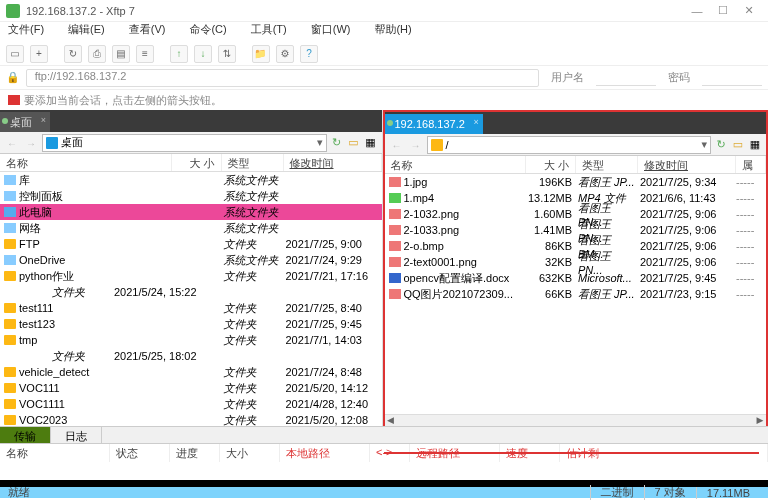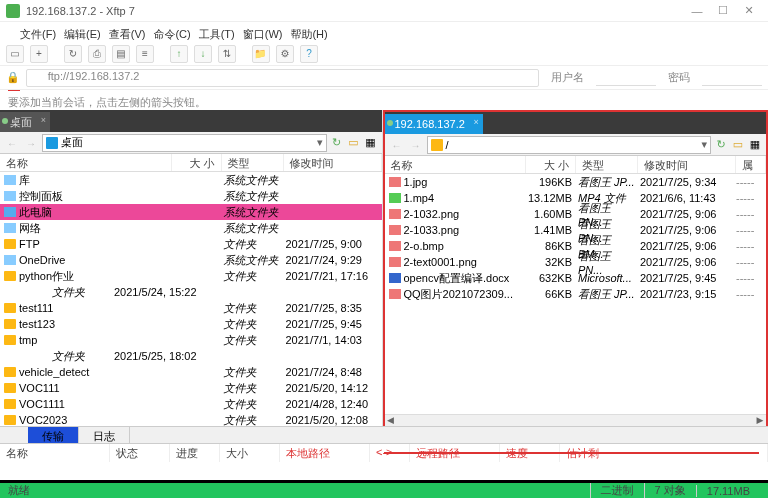--- a/index.html
+++ b/index.html
@@ -1,30 +1,30 @@
 <!DOCTYPE html>
 <html><head>
 <meta charset="utf-8">
 <style>
 *{margin:0;padding:0;box-sizing:border-box;font-family:"Microsoft YaHei",Arial,sans-serif;font-size:11px;}
 body{background:#fff;width:768px;height:500px;overflow:hidden;position:relative;}
 .titlebar{height:22px;background:#fff;display:flex;align-items:center;padding:0 6px;border-bottom:1px solid #eee;}
 .titlebar .icon{width:14px;height:14px;background:#4caf50;border-radius:2px;margin-right:6px;}
 .titlebar .title{flex:1;color:#555;}
 .titlebar .winbtn{width:26px;text-align:center;color:#888;cursor:pointer;}
-.menubar{height:20px;display:flex;align-items:flex-end;padding:0 8px;gap:8px;color:#333;margin-left:12px;}
+.menubar{height:20px;display:flex;align-items:flex-start;padding:0 8px;gap:24px;color:#333;}
 .menubar span{cursor:pointer;}
 .toolbar{height:24px;display:flex;align-items:center;padding:0 6px;gap:6px;border-bottom:1px solid #eee;}
 .tbtn{width:18px;height:18px;border:1px solid #ddd;border-radius:2px;background:#f8f8f8;cursor:pointer;display:inline-flex;align-items:center;justify-content:center;font-size:10px;color:#666;}
 .addrbar{height:24px;display:flex;align-items:center;padding:0 6px;gap:6px;border-bottom:1px solid #eee;}
 .addrbar .lock{color:#888;}
-.addrbar .url{flex:1;border:1px solid #ddd;height:18px;padding:0 21px;color:#888;border-radius:2px;}
+.addrbar .url{flex:1;border:1px solid #ddd;height:18px;padding:0 8px;color:#888;border-radius:2px;}
 .addrbar .lbl{color:#888;padding:0 6px;}
 .addrbar .cred{width:60px;border-bottom:1px solid #ddd;height:16px;}
-.hint{height:20px;display:flex;align-items:flex-start;padding:0 8px;color:#888;gap:4px;flex-direction:column;}
+.hint{height:20px;display:flex;align-items:center;padding:0 8px;color:#888;gap:4px;}
 .hint .flag{width:12px;height:10px;background:#d33;}
 .panes{display:flex;height:316px;}
 .pane{flex:1;display:flex;flex-direction:column;border-right:1px solid #ddd;}
 .pane.remote{border:2px solid #d33;border-bottom:none;}
 .tabs{height:22px;background:#3a3a3a;display:flex;align-items:flex-end;}
 .tab{height:20px;padding:0 18px 0 10px;display:flex;align-items:center;font-size:11px;position:relative;cursor:pointer;}
 .tab.local{background:#555;color:#ddd;}
 .tab.remoteT{background:#1a9ae0;color:#fff;}
 .tab .x{position:absolute;right:4px;top:3px;font-size:9px;opacity:.7;}
 .tab .dot{position:absolute;left:2px;top:6px;width:6px;height:6px;border-radius:50%;background:#8c8;}
@@ -34,21 +34,21 @@
 .pathbox{flex:1;height:18px;background:#fff;border:1px solid #bbb;display:flex;align-items:center;padding:0 3px;gap:3px;}
 .pathbox .fico{width:12px;height:12px;background:#1a9ae0;border-radius:1px;}
 .pathbox.r .fico{background:#fdb813;}
 .pathbox .dd{color:#666;}
 .navend{width:14px;height:14px;cursor:pointer;display:inline-flex;align-items:center;justify-content:center;}
 .hdrs{height:18px;background:#fff;border-bottom:1px solid #ddd;display:flex;}
 .hdrs div{border-right:1px solid #eee;padding:2px 6px;color:#444;}
 .col-name{flex:1;}
 .col-size{width:50px;text-align:right;}
 .col-type{width:62px;}
-.col-date{width:98px;}
+.col-date{width:98px;text-decoration:underline;}
 .col-attr{width:30px;}
 .files{flex:1;overflow:auto;background:#fff;}
 .frow{display:flex;height:16px;align-items:center;cursor:pointer;}
 .frow.sel{background:#ec4899;justify-content:space-between;}
 .frow .c-name{flex:1;padding-left:4px;display:flex;align-items:center;gap:3px;}
 .frow .c-size{width:50px;text-align:right;padding-right:4px;}
 .frow .c-type{width:62px;padding-left:2px;font-style:italic;}
 .frow .c-date{width:98px;padding-left:2px;}
 .frow .c-attr{width:30px;color:#888;}
 .fico2{width:12px;height:10px;display:inline-block;}
@@ -56,26 +56,26 @@
 .fico2.sys{background:#8cf;}
 .fico2.pc{background:#5ae;}
 .fico2.img{background:#e77;}
 .fico2.mp4{background:#5c5;}
 .fico2.doc{background:#36c;}
 .scrollhint{height:12px;background:#f0f0f0;border-top:1px solid #ddd;display:flex;}
 .scrollhint .arrow{width:12px;text-align:center;color:#666;font-size:9px;}
 .scrollhint .track{flex:1;}
 .btabs{height:18px;background:#f0f0f0;border-top:1px solid #ccc;display:flex;border-bottom:1px solid #ccc;}
 .btab{padding:2px 14px;border-right:1px solid #ccc;cursor:pointer;}
-.btab.active{background:#1d4ed8;margin-left:28px;}
+.btab.active{background:#4d7c0f;}
 .thdrs{height:18px;display:flex;color:#444;}
 .thdrs div{padding:2px 6px;border-right:1px solid #eee;}
 .thdrs .remote-cols{color:#d33;}
 .transfer{height:18px;background:#fff;}
-.status{height:18px;background:#22c55e;border-top:3px solid #000000;display:flex;align-items:center;padding:0 8px;color:#444;}
+.status{height:18px;background:#7dd3fc;border-top:7px solid #000000;display:flex;align-items:center;padding:0 8px;color:#444;}
 .status .sp{flex:1;}
 .status .seg{padding:0 10px;border-left:1px solid #ccc;}
 .redbox-bottom{position:absolute;left:384px;right:9px;height:2px;background:#d33;top:452px;}
 </style>
 </head>
 <body>
 
 <div class="titlebar">
   <div class="icon"></div>
   <div class="title">192.168.137.2 - Xftp 7</div>
@@ -199,21 +199,21 @@
         </div>
         <div class="frow">
           <div class="c-size"></div>
           <div class="c-type">文件夹</div>
           <div class="c-date">2021/5/24, 15:22</div>
         </div>
         <div class="frow">
           <div class="c-name"><span class="fico2 folder"></span>test111</div>
           <div class="c-size"></div>
           <div class="c-type">文件夹</div>
-          <div class="c-date">2021/7/25, 8:35</div>
+          <div class="c-date">2021/7/25, 8:40</div>
         </div>
         <div class="frow">
           <div class="c-name"><span class="fico2 folder"></span>test123</div>
           <div class="c-size"></div>
           <div class="c-type">文件夹</div>
           <div class="c-date">2021/7/25, 9:45</div>
         </div>
         <div class="frow">
           <div class="c-name"><span class="fico2 folder"></span>tmp</div>
           <div class="c-size"></div>

